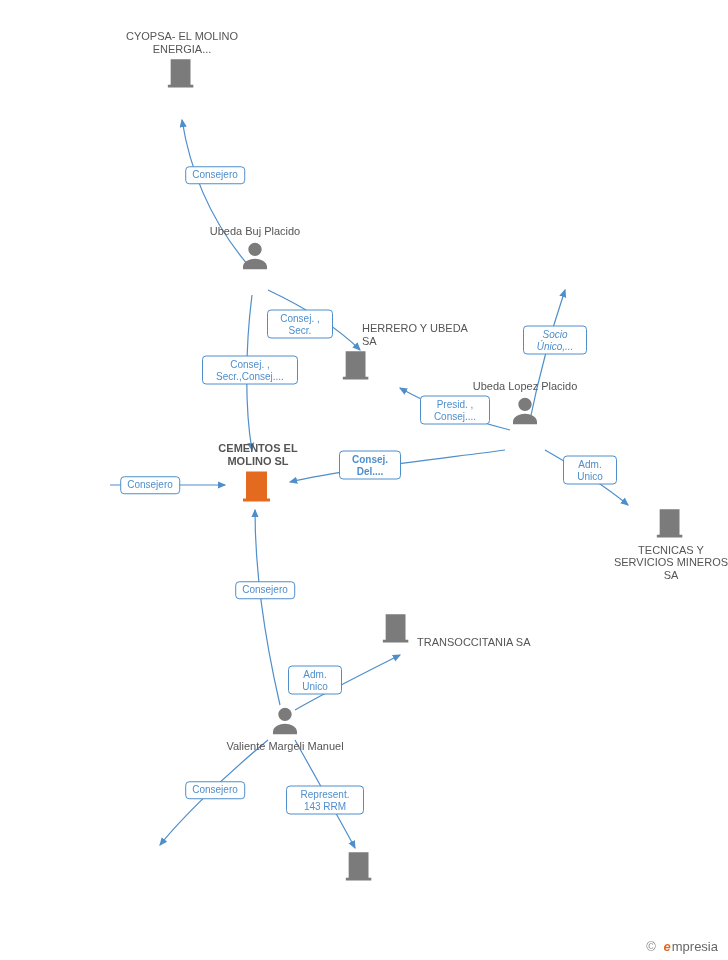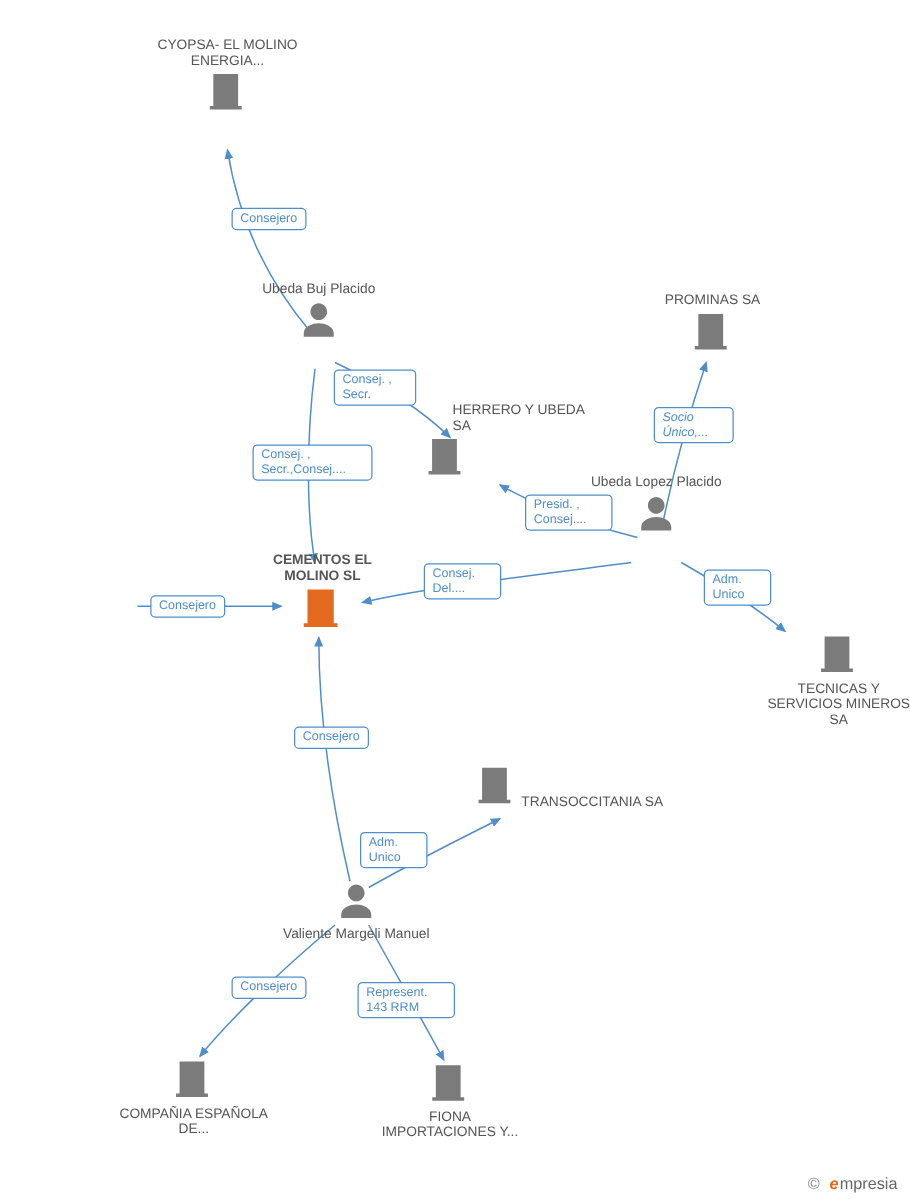--- a/index.html
+++ b/index.html
@@ -47,20 +47,21 @@
   .node.person .label { margin-bottom: 2px; }
   .node.focal .label { font-weight: bold; color: #555; }
   .edge-label {
     position: absolute;
     background: #fff;
     border: 1px solid #4e8ecb;
     border-radius: 4px;
     color: #4e8ecb;
     font-size: 10px;
     padding: 2px 6px;
+    text-align: center;
     transform: translate(-50%, -50%);
     line-height: 1.15;
     white-space: nowrap;
   }
   .watermark {
     position: absolute;
     right: 10px;
     bottom: 6px;
     font-size: 13px;
     color: #888;
@@ -105,25 +106,25 @@
     <path class="edge-path" marker-end="url(#arrow)" d="M 280 705  C 265 640, 255 570, 255 510"></path>
 
     <path class="edge-path" marker-end="url(#arrow)" d="M 295 710  C 330 690, 370 670, 400 655"></path>
 
     <path class="edge-path" marker-end="url(#arrow)" d="M 268 740  C 220 780, 180 820, 160 845"></path>
 
     <path class="edge-path" marker-end="url(#arrow)" d="M 295 740  C 320 785, 340 820, 355 848"></path>
   </svg>
 
   <div class="edge-label" style="left:215px; top:175px;">Consejero</div>
-  <div class="edge-label" style="left:300px; top:310px; white-space:normal; width:52px;">Consej. , Secr.</div>
+  <div class="edge-label" style="left:300px; top:324px; white-space:normal; width:52px;">Consej. , Secr.</div>
   <div class="edge-label" style="left:250px; top:370px; white-space:normal; width:82px;">Consej. , Secr.,Consej....</div>
   <div class="edge-label" style="left:555px; top:340px; white-space:normal; width:50px;font-style:italic;">Socio Único,...</div>
   <div class="edge-label" style="left:455px; top:410px; white-space:normal; width:56px;">Presid. , Consej....</div>
-  <div class="edge-label" style="left:370px; top:465px; white-space:normal; width:48px;">Consej. Del....</div>
+  <div class="edge-label" style="left:370px; top:465px; white-space:normal; width:48px;font-weight:bold;">Consej. Del....</div>
   <div class="edge-label" style="left:590px; top:470px; white-space:normal; width:40px;">Adm. Unico</div>
   <div class="edge-label" style="left:150px; top:485px;">Consejero</div>
   <div class="edge-label" style="left:265px; top:590px;">Consejero</div>
   <div class="edge-label" style="left:315px; top:680px; white-space:normal; width:40px;">Adm. Unico</div>
   <div class="edge-label" style="left:215px; top:790px;">Consejero</div>
   <div class="edge-label" style="left:325px; top:800px; white-space:normal; width:64px;">Represent. 143 RRM</div>
 
   <div class="node company" style="left:182px; top:28px;">
     <div class="label">CYOPSA- EL MOLINO ENERGIA...</div>
     <span class="icon">
@@ -144,28 +145,20 @@
 
   <div class="node company" style="left:370px; top:320px; width:130px; transform:translateX(-30px); text-align:left;">
     <div class="label" style="margin-left:22px;">HERRERO Y UBEDA SA</div>
     <span class="icon">
       <svg width="34" height="34" viewBox="0 0 24 24">
           <path fill="#7b7b7b" d="M4 21V3h14v18h2v2H2v-2h2zm3-15h3v3H7V6zm5 0h3v3h-3V6zM7 11h3v3H7v-3zm5 0h3v3h-3v-3zM7 16h3v3H7v-3zm5 0h3v3h-3v-3z"></path>
         </svg>
     </span>
   </div>
 
-  <div class="node company" style="left:570px; top:232px;">
-    <div class="label">PROMINAS SA</div>
-    <span class="icon">
-      <svg width="34" height="34" viewBox="0 0 24 24">
-          <path fill="#7b7b7b" d="M4 21V3h14v18h2v2H2v-2h2zm3-15h3v3H7V6zm5 0h3v3h-3V6zM7 11h3v3H7v-3zm5 0h3v3h-3v-3zM7 16h3v3H7v-3zm5 0h3v3h-3v-3z"></path>
-        </svg>
-    </span>
-  </div>
 
   <div class="node person" style="left:525px; top:380px;">
     <div class="label">Ubeda Lopez Placido</div>
     <span class="icon">
       <svg width="32" height="32" viewBox="0 0 24 24">
           <path fill="#7b7b7b" d="M12 12c2.7 0 5-2.3 5-5s-2.3-5-5-5-5 2.3-5 5 2.3 5 5 5zm0 2c-3.9 0-9 2-9 6v2h18v-2c0-4-5.1-6-9-6z"></path>
         </svg>
     </span>
   </div>
 
@@ -199,36 +192,27 @@
 
   <div class="node person" style="left:285px; top:705px;">
     <span class="icon">
       <svg width="32" height="32" viewBox="0 0 24 24">
           <path fill="#7b7b7b" d="M12 12c2.7 0 5-2.3 5-5s-2.3-5-5-5-5 2.3-5 5 2.3 5 5 5zm0 2c-3.9 0-9 2-9 6v2h18v-2c0-4-5.1-6-9-6z"></path>
         </svg>
     </span>
     <div class="label">Valiente Margeli Manuel</div>
   </div>
 
-  <div class="node company" style="left:155px; top:845px;">
-    <span class="icon">
-      <svg width="34" height="34" viewBox="0 0 24 24">
-          <path fill="#7b7b7b" d="M4 21V3h14v18h2v2H2v-2h2zm3-15h3v3H7V6zm5 0h3v3h-3V6zM7 11h3v3H7v-3zm5 0h3v3h-3v-3zM7 16h3v3H7v-3zm5 0h3v3h-3v-3z"></path>
-        </svg>
-    </span>
-    <div class="label">COMPAÑIA ESPAÑOLA DE...</div>
-  </div>
 
   <div class="node company" style="left:360px; top:848px;">
     <span class="icon">
       <svg width="34" height="34" viewBox="0 0 24 24">
           <path fill="#7b7b7b" d="M4 21V3h14v18h2v2H2v-2h2zm3-15h3v3H7V6zm5 0h3v3h-3V6zM7 11h3v3H7v-3zm5 0h3v3h-3v-3zM7 16h3v3H7v-3zm5 0h3v3h-3v-3z"></path>
         </svg>
     </span>
-    <div class="label">FIONA IMPORTACIONES Y...</div>
   </div>
 
   <div class="watermark">
     <span class="c-sym">©</span>
     <span class="e-mark">e</span><span class="rest">mpresia</span>
   </div>
 
 </div>
 
 </body></html>

